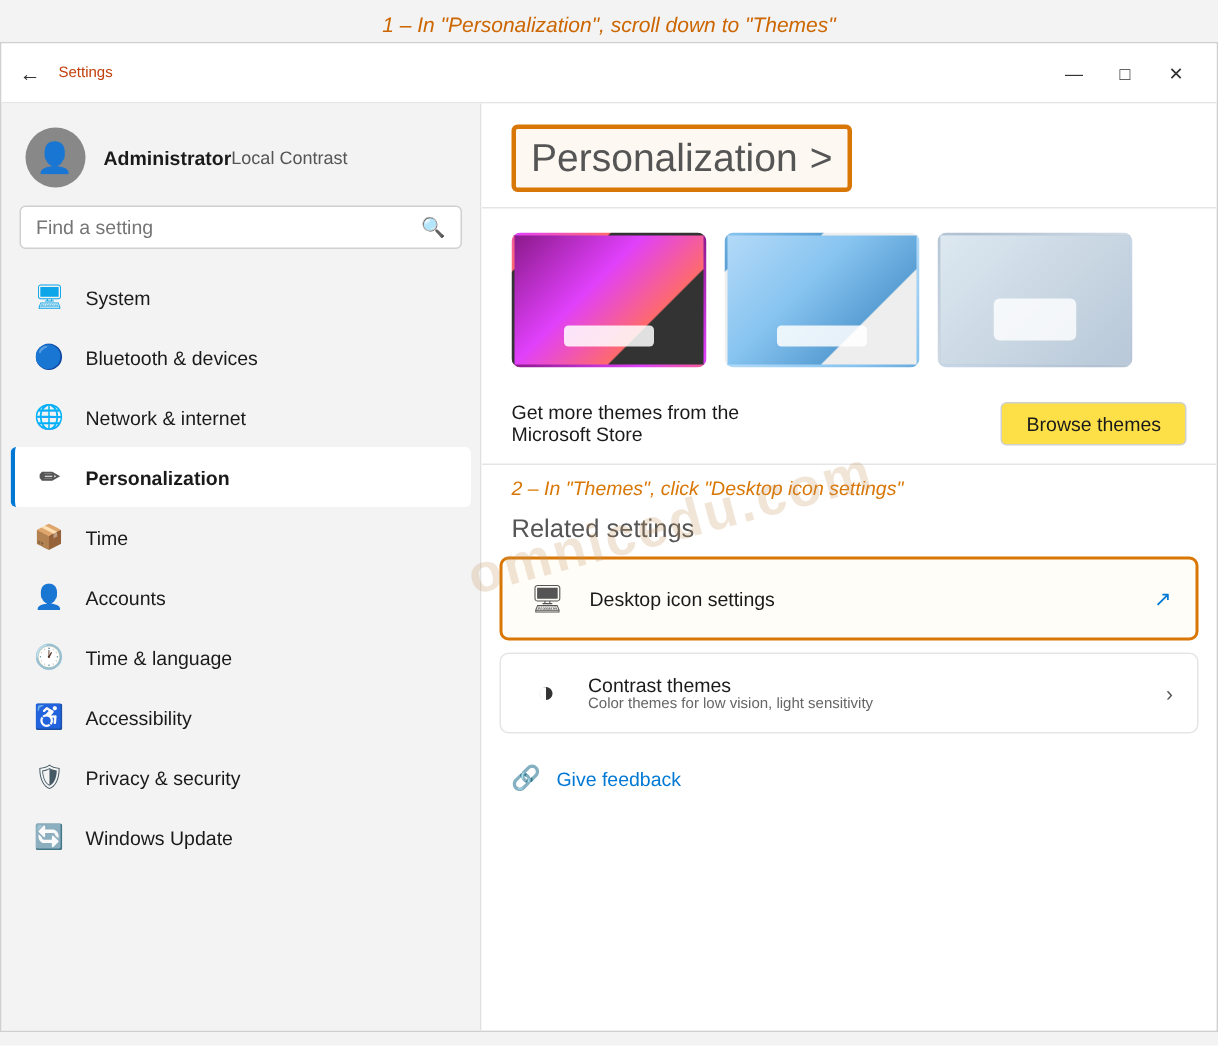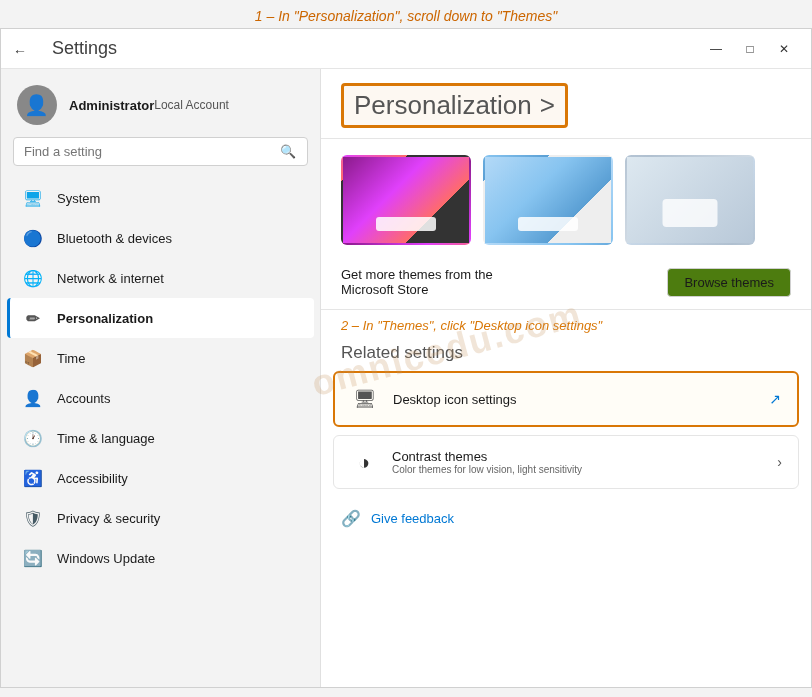--- a/index.html
+++ b/index.html
@@ -49,23 +49,22 @@
       gap: 12px;
     }
     .titlebar-back {
       font-size: 14px;
       color: #333;
       cursor: pointer;
       background: none;
       border: none;
     }
     .titlebar-title {
-      font-size: 18px;
-      color: #404040;
-      margin-left: 13px;
+      font-size: 10px;
+      color: #c2410c;
     }
     .titlebar-controls {
       display: flex;
       gap: 4px;
     }
     .titlebar-btn {
       width: 30px;
       height: 24px;
       border: none;
       background: transparent;
@@ -292,21 +291,21 @@
       padding: 10px 20px 12px 20px;
       border-bottom: 1px solid #e5e5e5;
     }
     .store-text {
       font-size: 13px;
       color: #1a1a1a;
     }
     .browse-btn {
       padding: 6px 16px;
       border: 1px solid #d0d0d0;
-      background: #4d7c0f;
+      background: #fde047;
       border-radius: 4px;
       cursor: pointer;
       font-size: 13px;
       color: #1a1a1a;
     }
 
     
     .step2-annotation {
       font-size: 13px;
       color: #d97706;
@@ -437,21 +436,21 @@
   <div class="content">
 
     <div class="sidebar">
 
       <div class="user-section">
         <div class="user-avatar">
           <span>👤</span>
         </div>
         <div class="user-info">
           <span class="user-name">Administrator</span>
-          <span class="user-role">Local Account</span>
+          <span class="user-role">Local Contrast</span>
         </div>
       </div>
 
       <div class="search-box">
         <input class="search-input" type="text" placeholder="Find a setting" style="">
         <span class="search-icon">🔍</span>
       </div>
 
       <div id="nav-list">
           <div class="nav-item">

